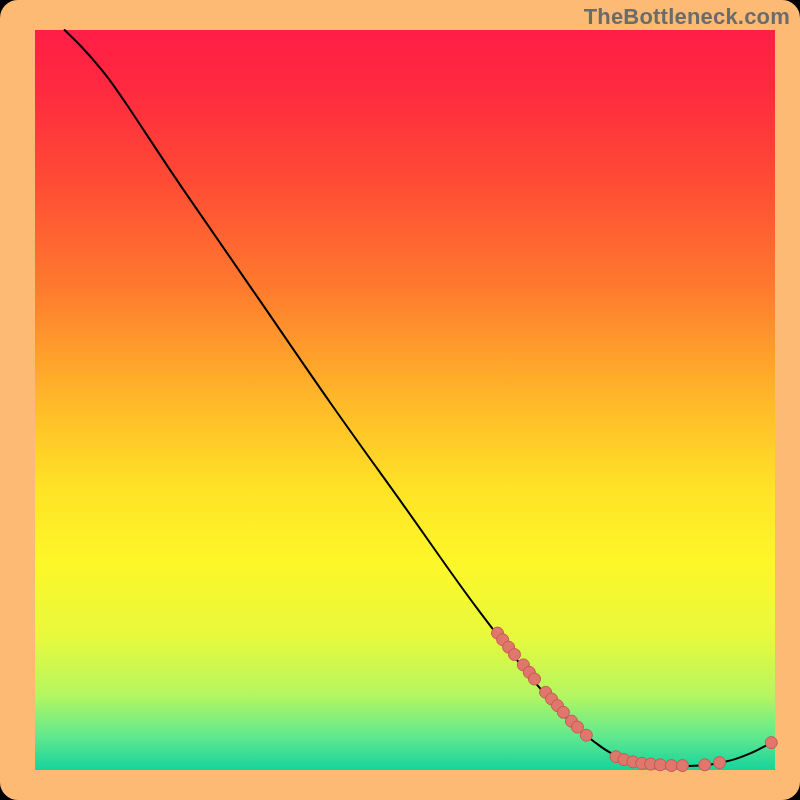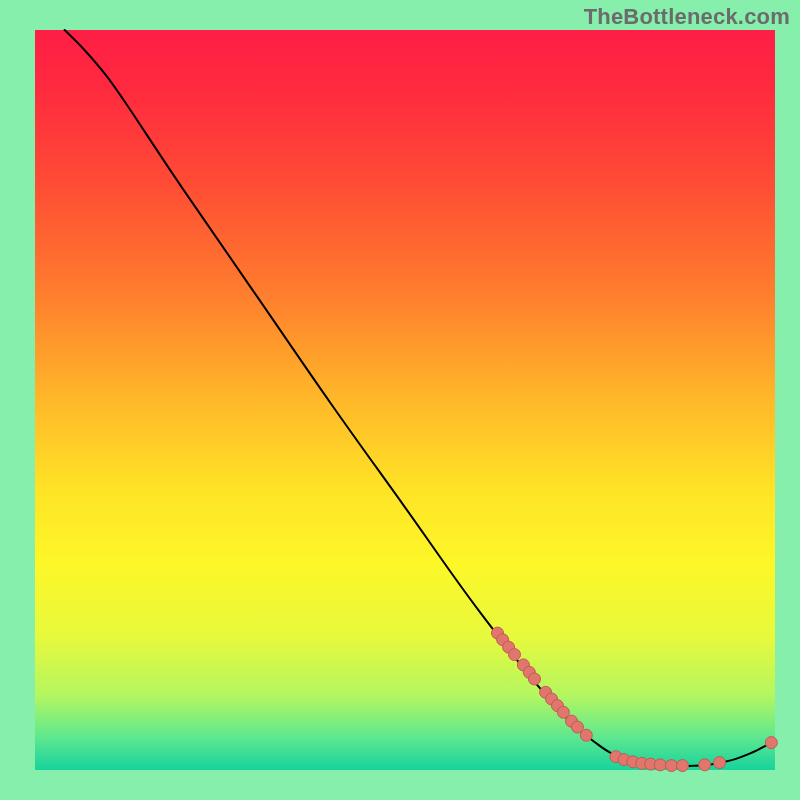--- a/index.html
+++ b/index.html
@@ -7,21 +7,22 @@
     padding: 0;
     width: 800px;
     height: 800px;
     background: #000;
     overflow: hidden;
   }
   .frame {
     position: relative;
     width: 800px;
     height: 800px;
-    background: #86efac;
+    background: #fdba74;
+    border-radius: 18px;
   }
   .watermark {
     position: absolute;
     top: 4px;
     right: 10px;
     font-family: Arial, Helvetica, sans-serif;
     font-size: 22px;
     font-weight: 600;
     color: #6b6b6b;
     letter-spacing: 0.2px;

